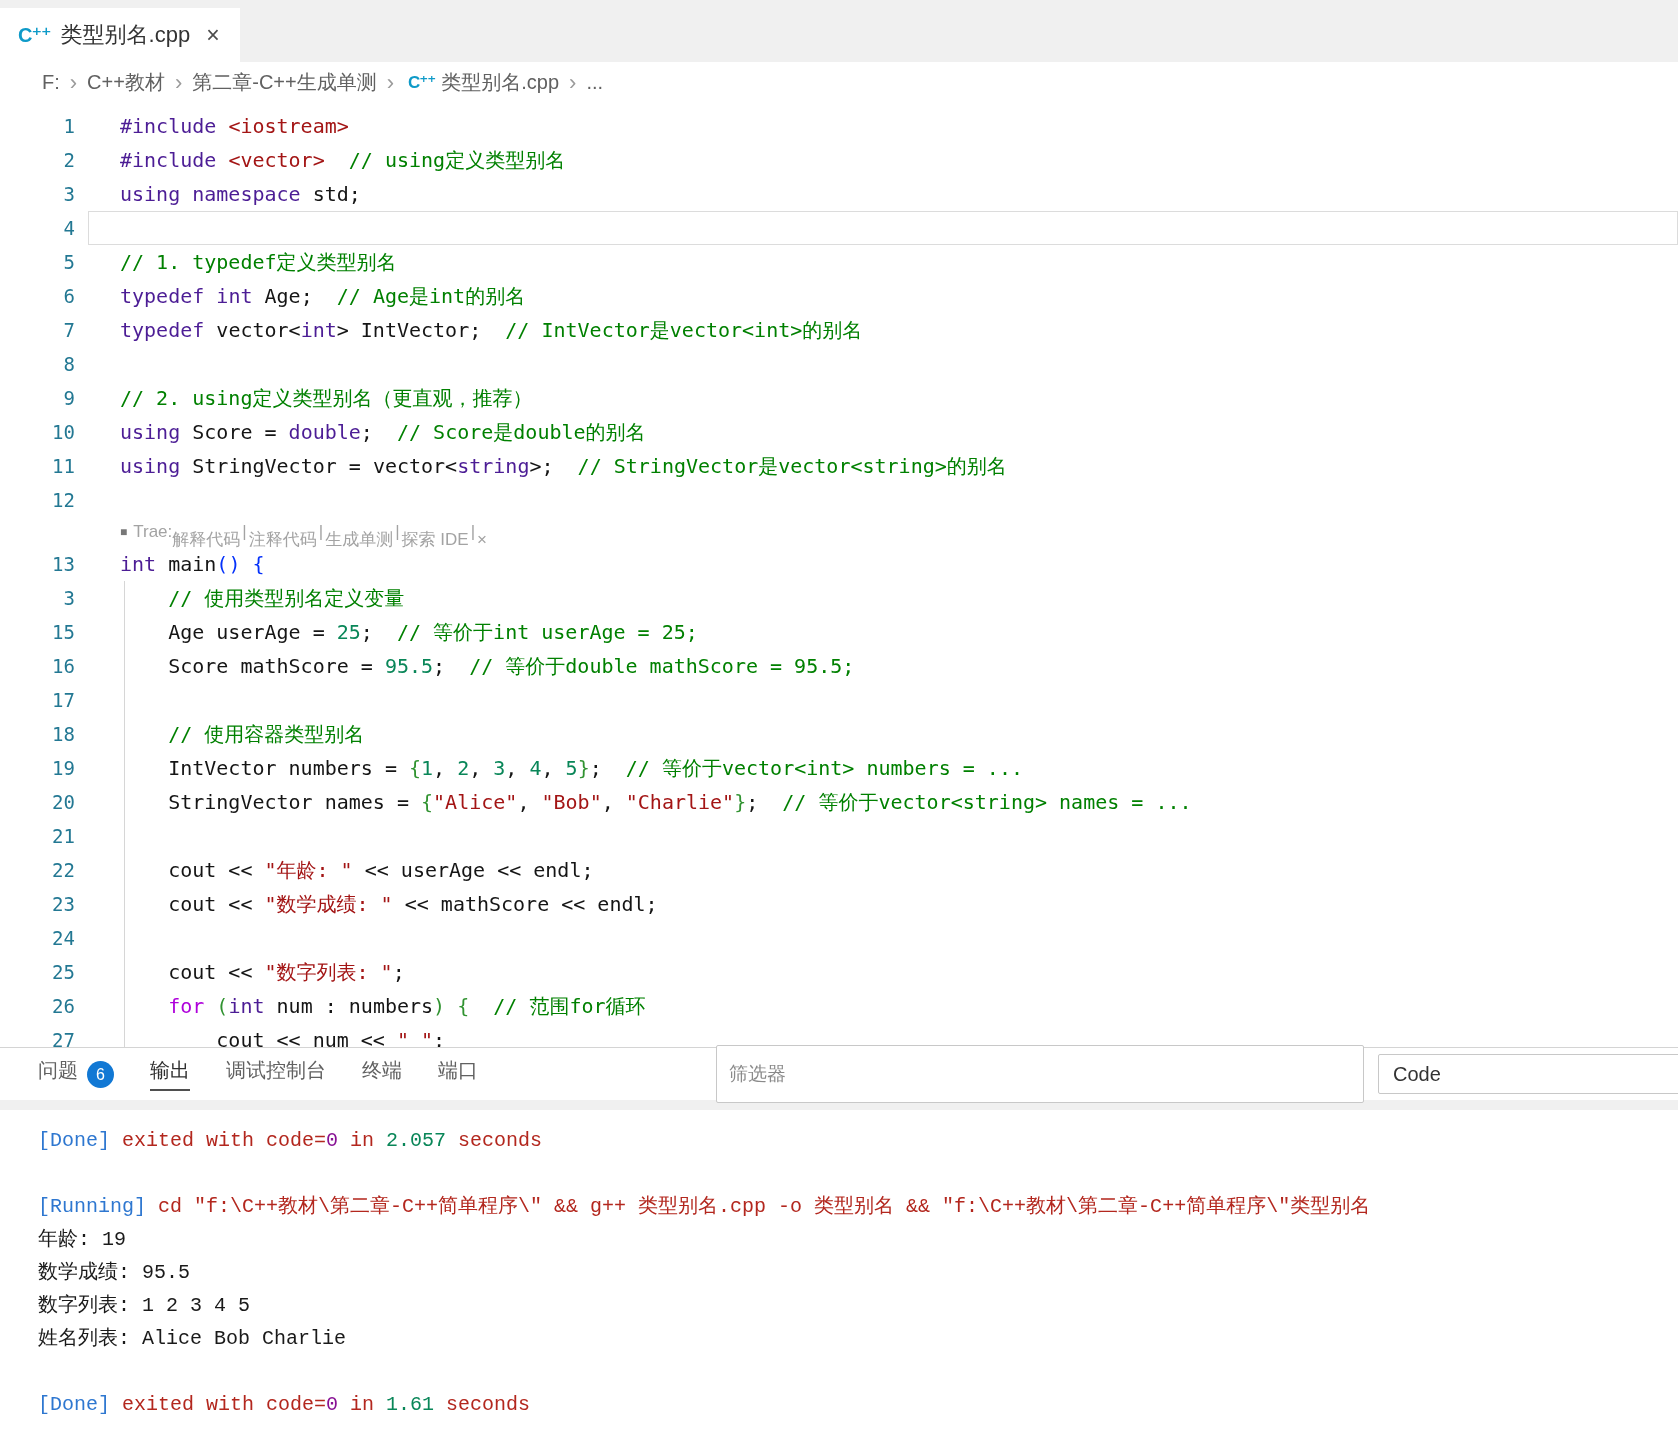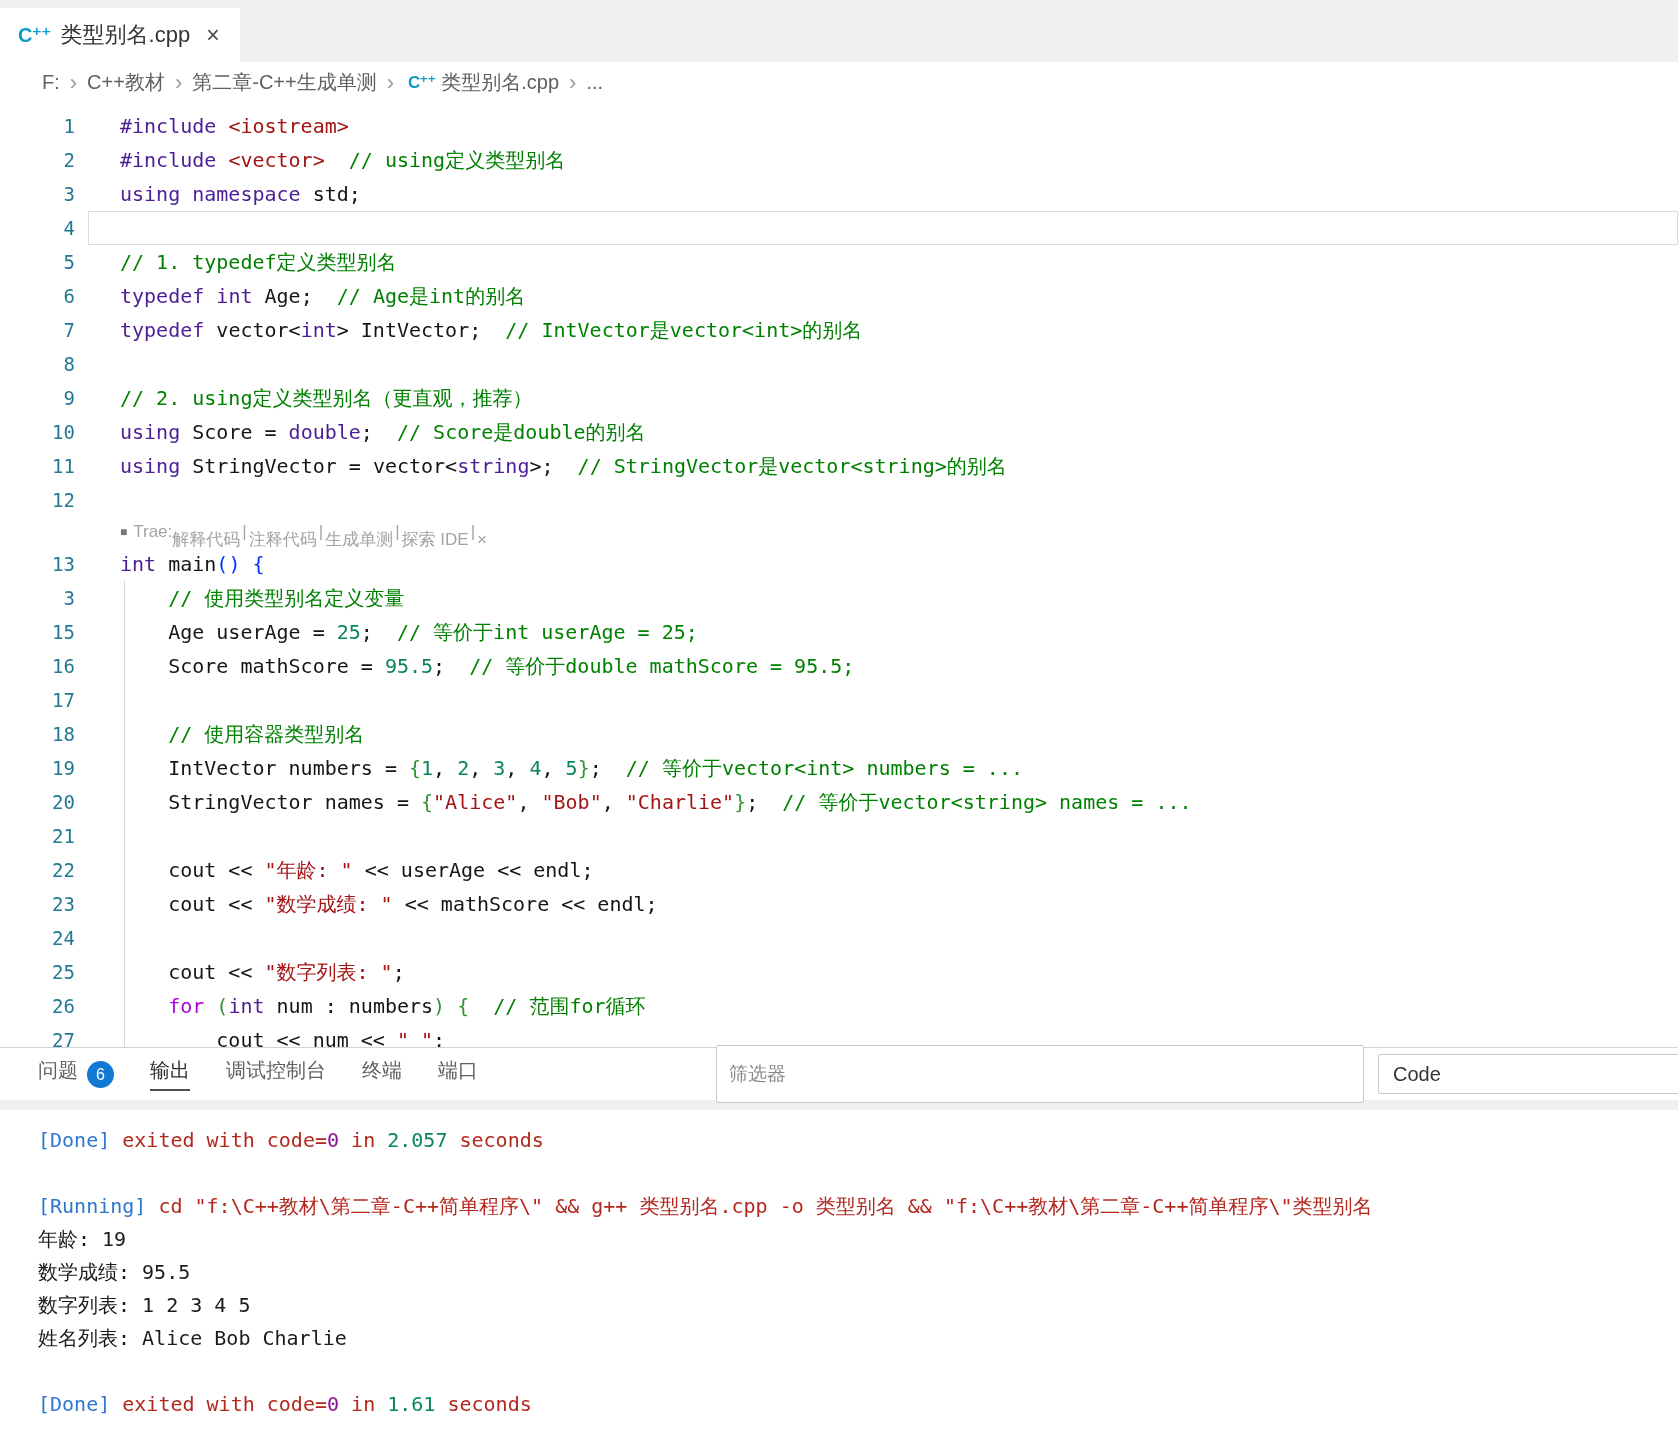--- a/index.html
+++ b/index.html
@@ -44,21 +44,21 @@
   .badge{background:#1178d4;color:#fff;border-radius:50%;min-width:27px;height:27px;line-height:27px;
          text-align:center;font-size:16px;margin-left:9px;display:inline-block;}
   .panel-filter{margin-left:auto;width:648px;height:58px;border:1px solid #c8c8c8;border-radius:2px;
                 font-size:19px;padding:0 12px;color:#333;outline:none;box-sizing:border-box;
                 font-family:"Liberation Sans","DejaVu Sans",sans-serif;}
   .panel-filter::placeholder{color:#8a8a8a;}
   .panel-channel{width:330px;flex-shrink:0;height:40px;border:1px solid #c8c8c8;border-radius:2px;
                  margin-left:14px;margin-right:-30px;display:flex;align-items:center;padding-left:14px;
                  font-size:20px;color:#333;box-sizing:border-box;cursor:pointer;}
   .output{padding:14px 0 0 38px;font-family:"DejaVu Sans Mono","Liberation Mono",monospace;font-size:20px;}
-  .oline{height:33px;line-height:33px;white-space:pre;}
+  .oline{height:33px;line-height:33px;white-space:pre;font-family:Liberation Mono, monospace;}
   .o-blue{color:#2e77d0}.o-red{color:#b3271e}.o-pur{color:#871094}.o-grn{color:#098658}.o-pl{color:#1a1a1a}
 </style>
 </head>
 <body>
 
 <div class="tabbar">
   <div class="tab">
     <span class="cpp-icon">C⁺⁺</span>
     <span class="tab-title">类型别名.cpp</span>
     <span class="tab-close">×</span>

